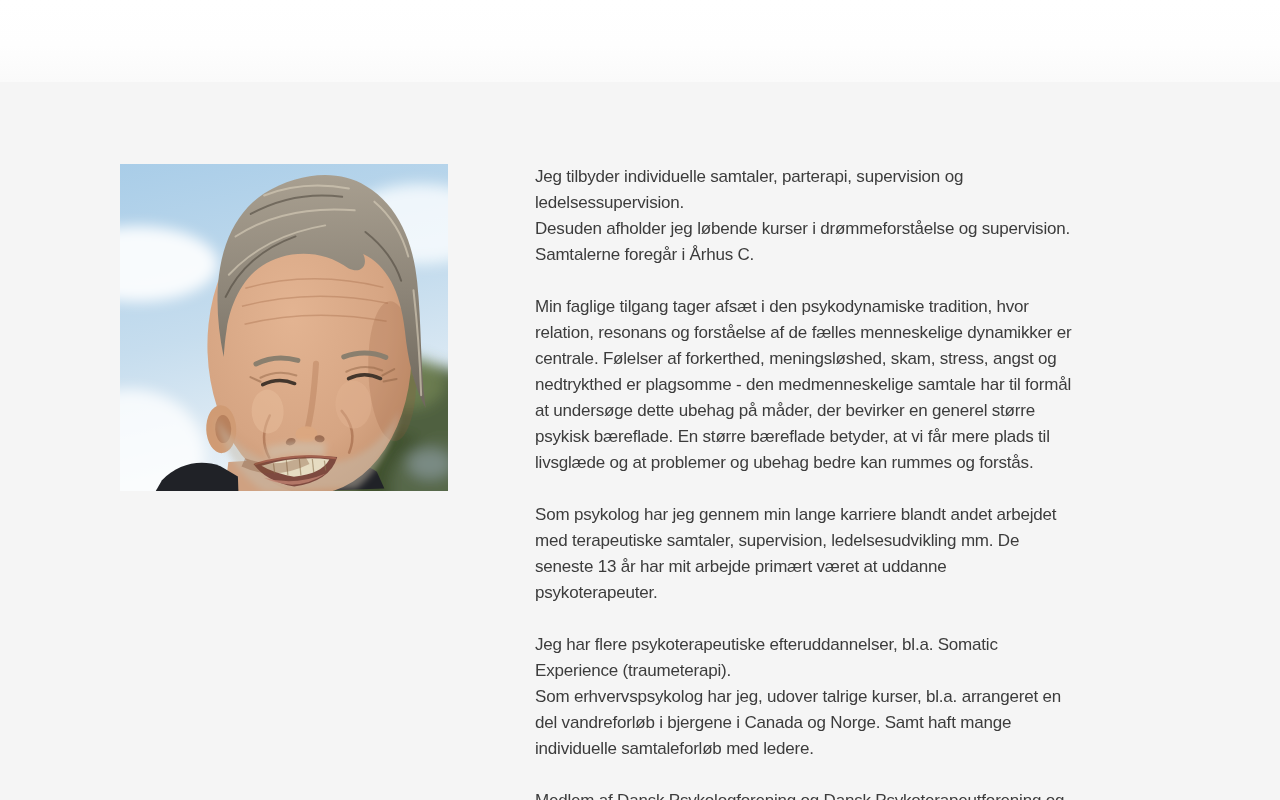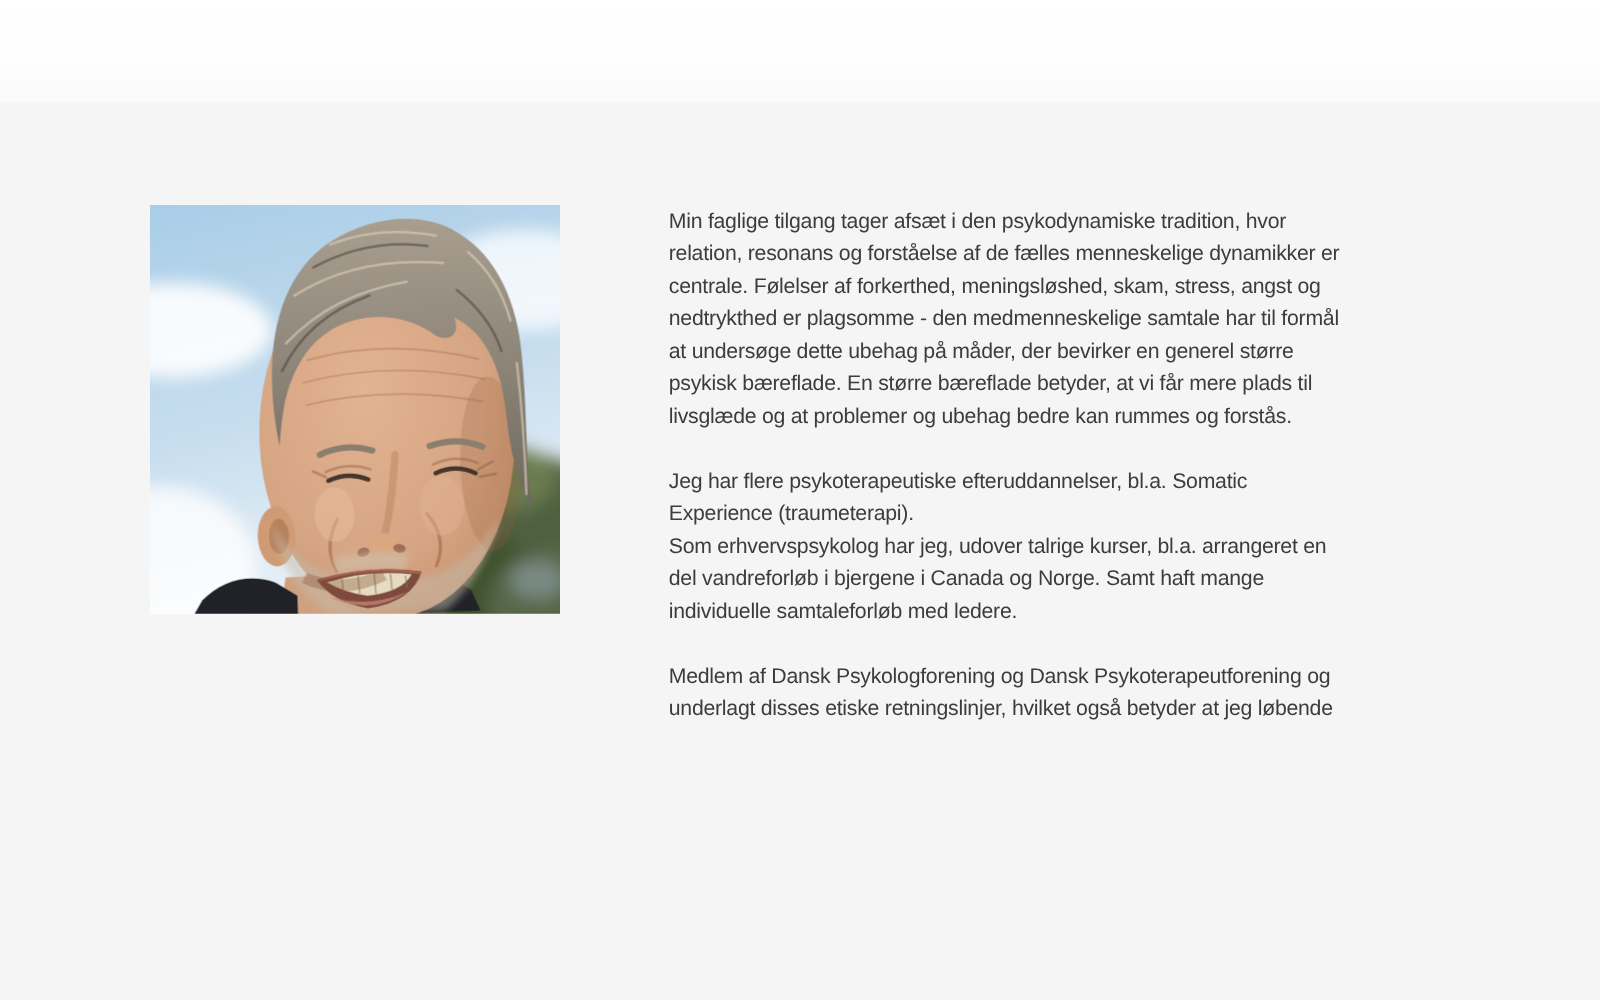--- a/index.html
+++ b/index.html
@@ -177,20 +177,24 @@
             <path d="M140,312 Q170,322 202,310 Q186,320 168,320 Q150,318 140,312 Z" fill="#c08272" opacity="0.8"></path>
             <path d="M132,298 Q172,288 212,295" fill="none" stroke="#a4624f" stroke-width="2" stroke-linecap="round"></path>
           </g>
 
           <path d="M118,300 Q150,316 186,300 L182,292 Q150,304 122,292 Z" fill="#824f35" opacity="0.35"></path>
         </g>
       </svg>
     </figure>
 
     <div class="text-col">
+      <p class="para">Jeg tilbyder individuelle samtaler, parterapi, supervision og ledelsessupervision.
+Desuden afholder jeg løbende kurser i drømmeforståelse og supervision.
+Samtalerne foregår i Århus C.</p>
       <p class="para">Min faglige tilgang tager afsæt i den psykodynamiske tradition, hvor relation, resonans og forståelse af de fælles menneskelige dynamikker er centrale. Følelser af forkerthed, meningsløshed, skam, stress, angst og nedtrykthed er plagsomme - den medmenneskelige samtale har til formål at undersøge dette ubehag på måder, der bevirker en generel større psykisk bæreflade. En større bæreflade betyder, at vi får mere plads til livsglæde og at problemer og ubehag bedre kan rummes og forstås.</p>
+      <p class="para">Som psykolog har jeg gennem min lange karriere blandt andet arbejdet med terapeutiske samtaler, supervision, ledelsesudvikling mm. De seneste 13 år har mit arbejde primært været at uddanne psykoterapeuter.</p>
       <p class="para">Jeg har flere psykoterapeutiske efteruddannelser, bl.a. Somatic Experience (traumeterapi).
 Som erhvervspsykolog har jeg, udover talrige kurser, bl.a. arrangeret en del vandreforløb i bjergene i Canada og Norge. Samt haft mange individuelle samtaleforløb med ledere.</p>
       <p class="para">Medlem af Dansk Psykologforening og Dansk Psykoterapeutforening og underlagt disses etiske retningslinjer, hvilket også betyder at jeg løbende</p>
     </div>
 
   </main>
 </div>
 
 </body></html>

